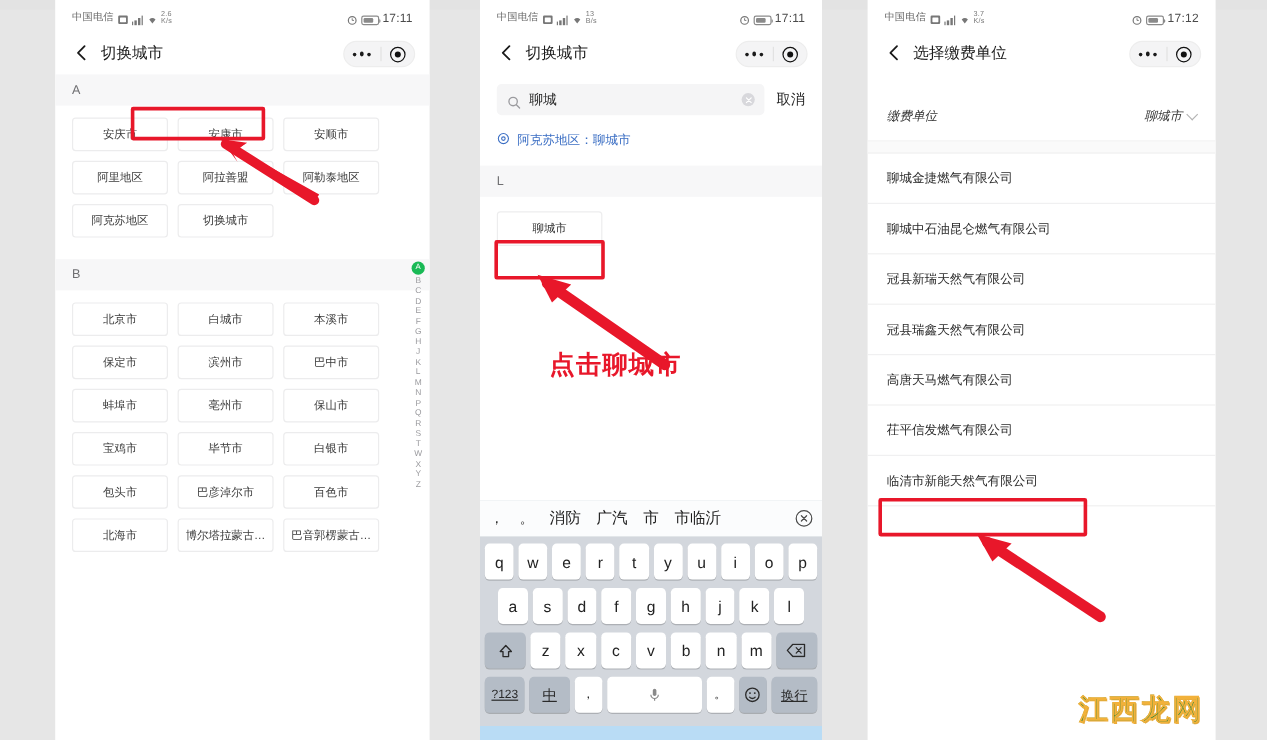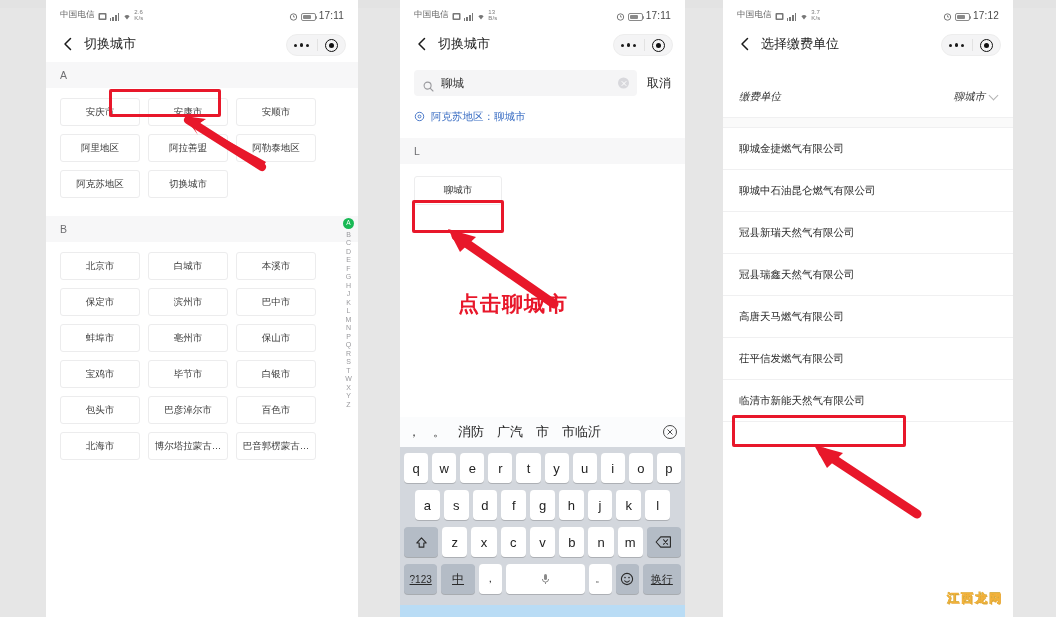--- a/index.html
+++ b/index.html
@@ -173,21 +173,21 @@
   .key.w15 { flex:1.55; }
   .key.space { flex:3.2; background:#fff; }
   .key.narrow { flex:.8; }
   .kb-bottom { height:12px; background:#b9dcf5; }
   .row2pad { padding: 0 11px; }
   .mic { width:9px;height:13px; }
 
   
   .wm {
     position:absolute; right:10px; bottom:10px;
-    font-size:12px; font-weight:700; letter-spacing:2px;
+    font-size:24px; font-weight:700; letter-spacing:2px;
     font-family:"DejaVu Serif","Liberation Serif",serif;
     color:#15803d;
     -webkit-text-stroke: .6px #f2b13a;
     text-shadow: 1px 1px 0 #e8a93a;
   }
 </style>
 </head>
 <body>
 
 <div class="stage">

